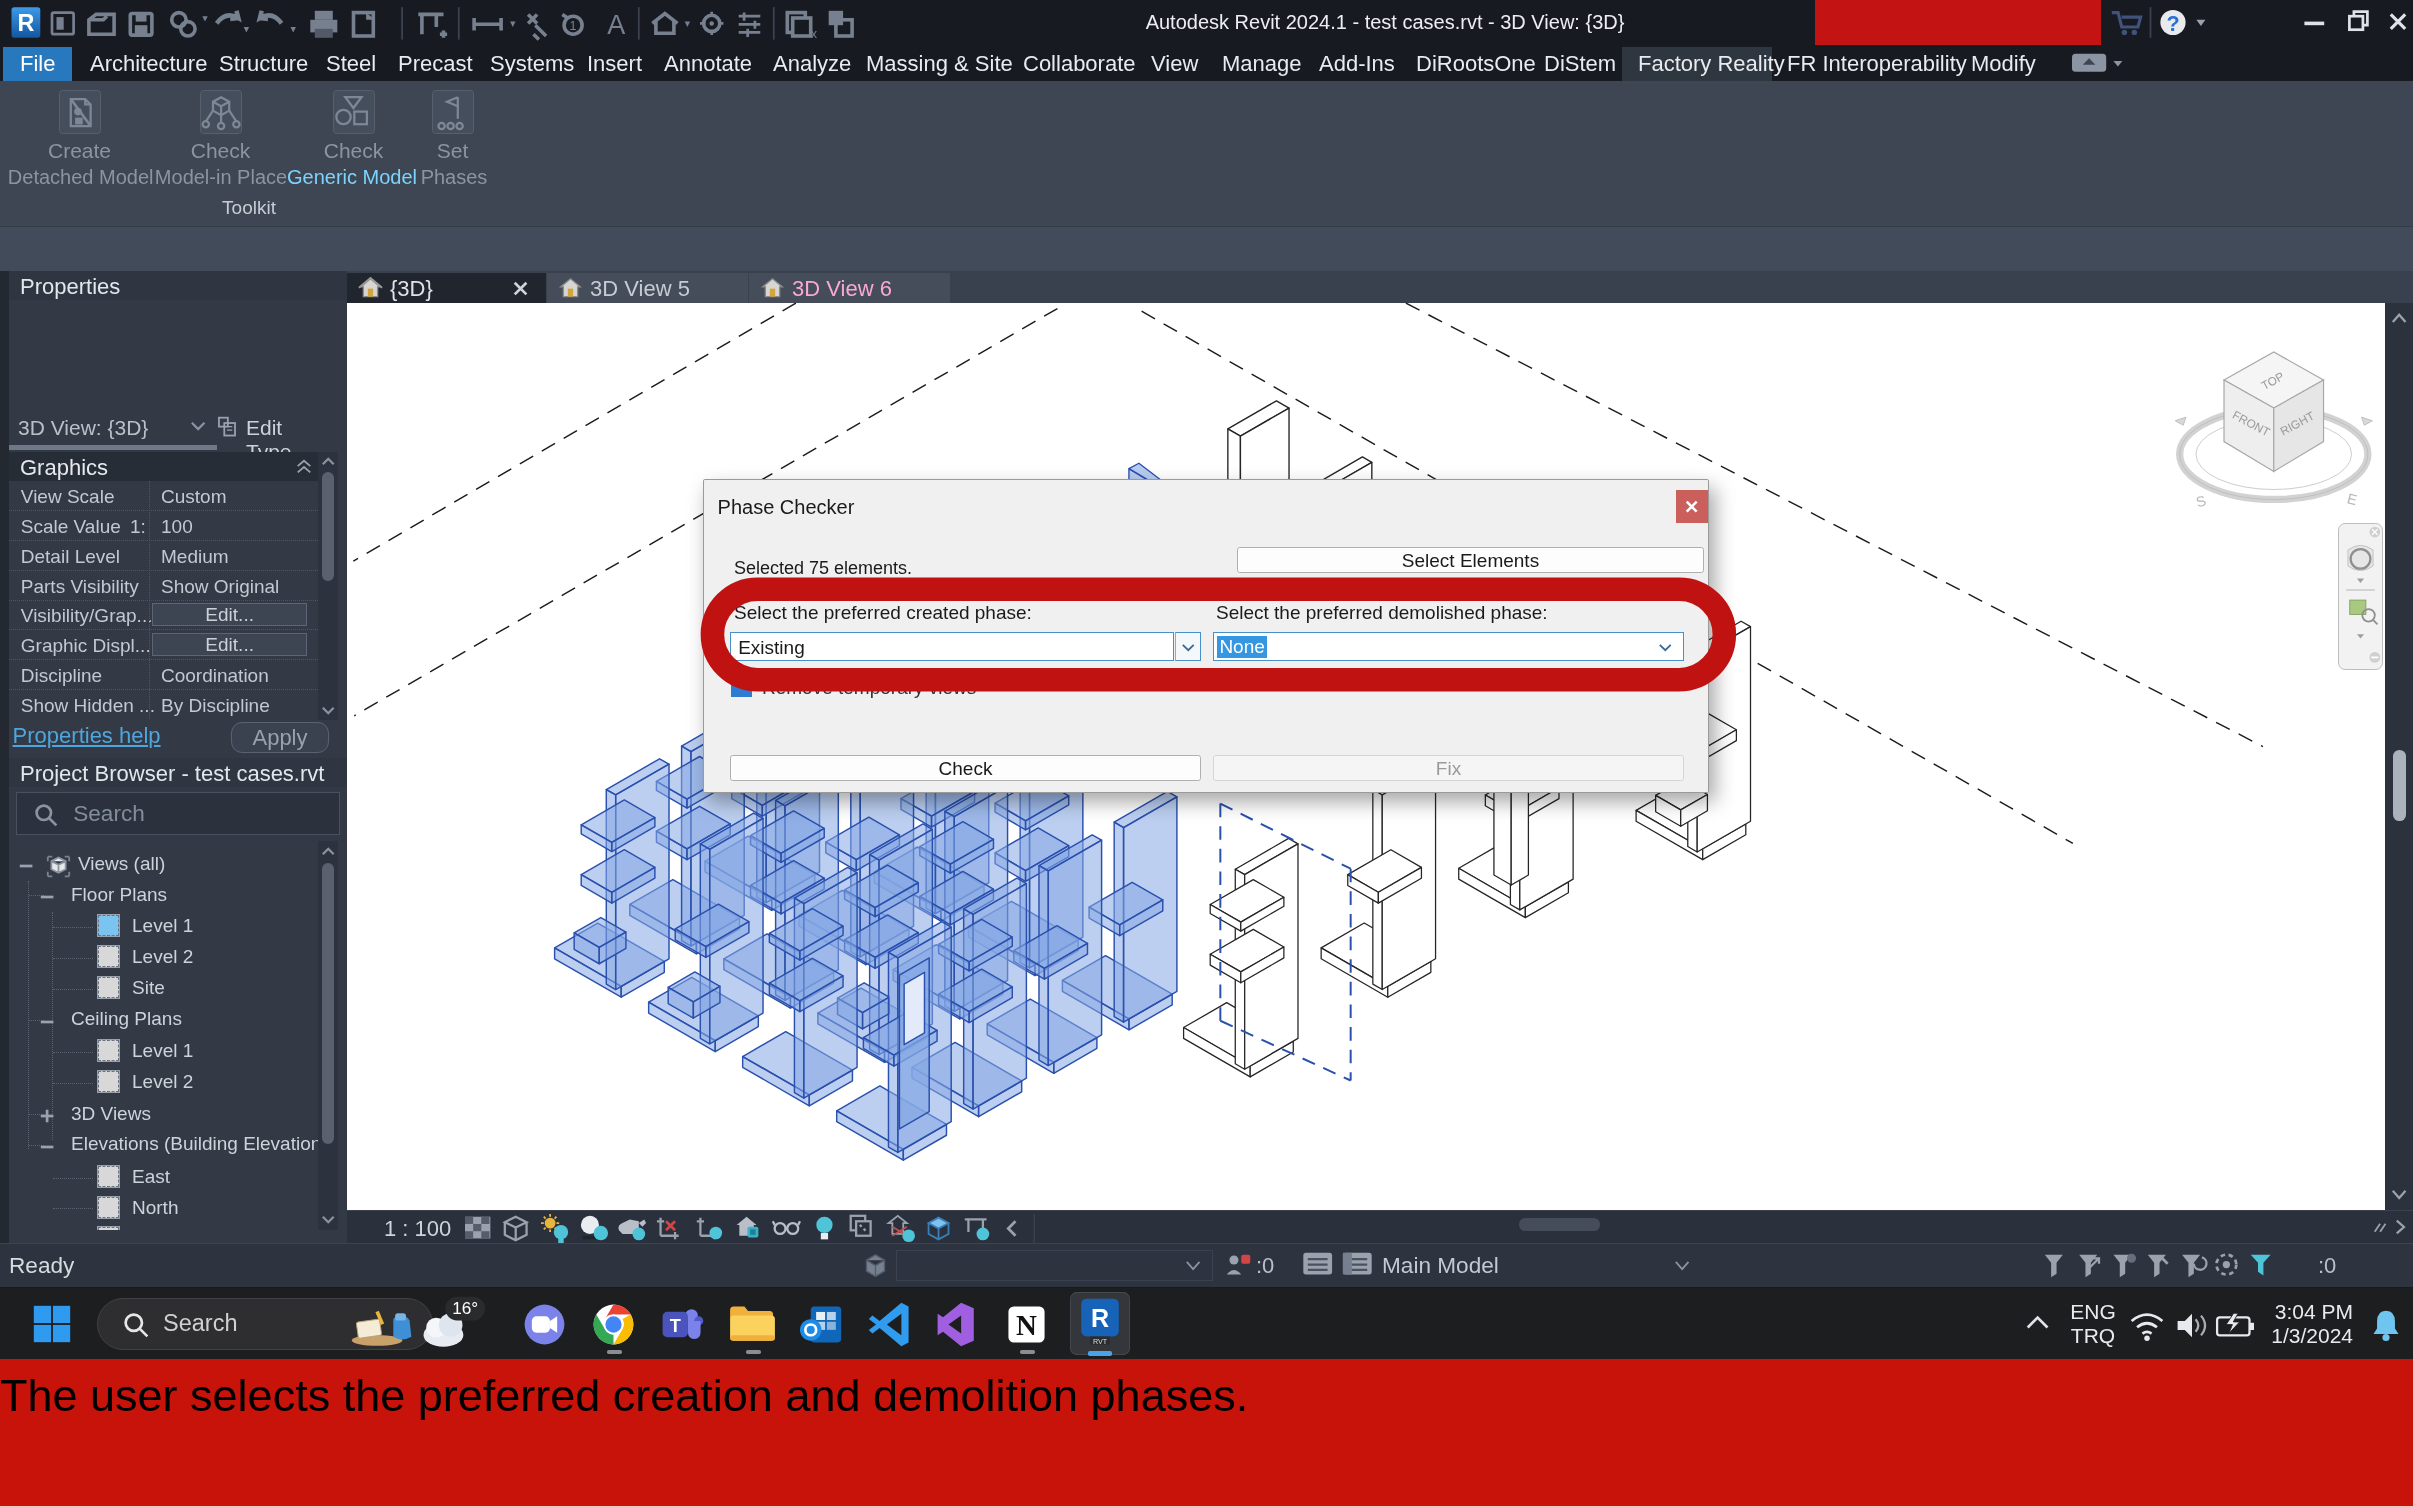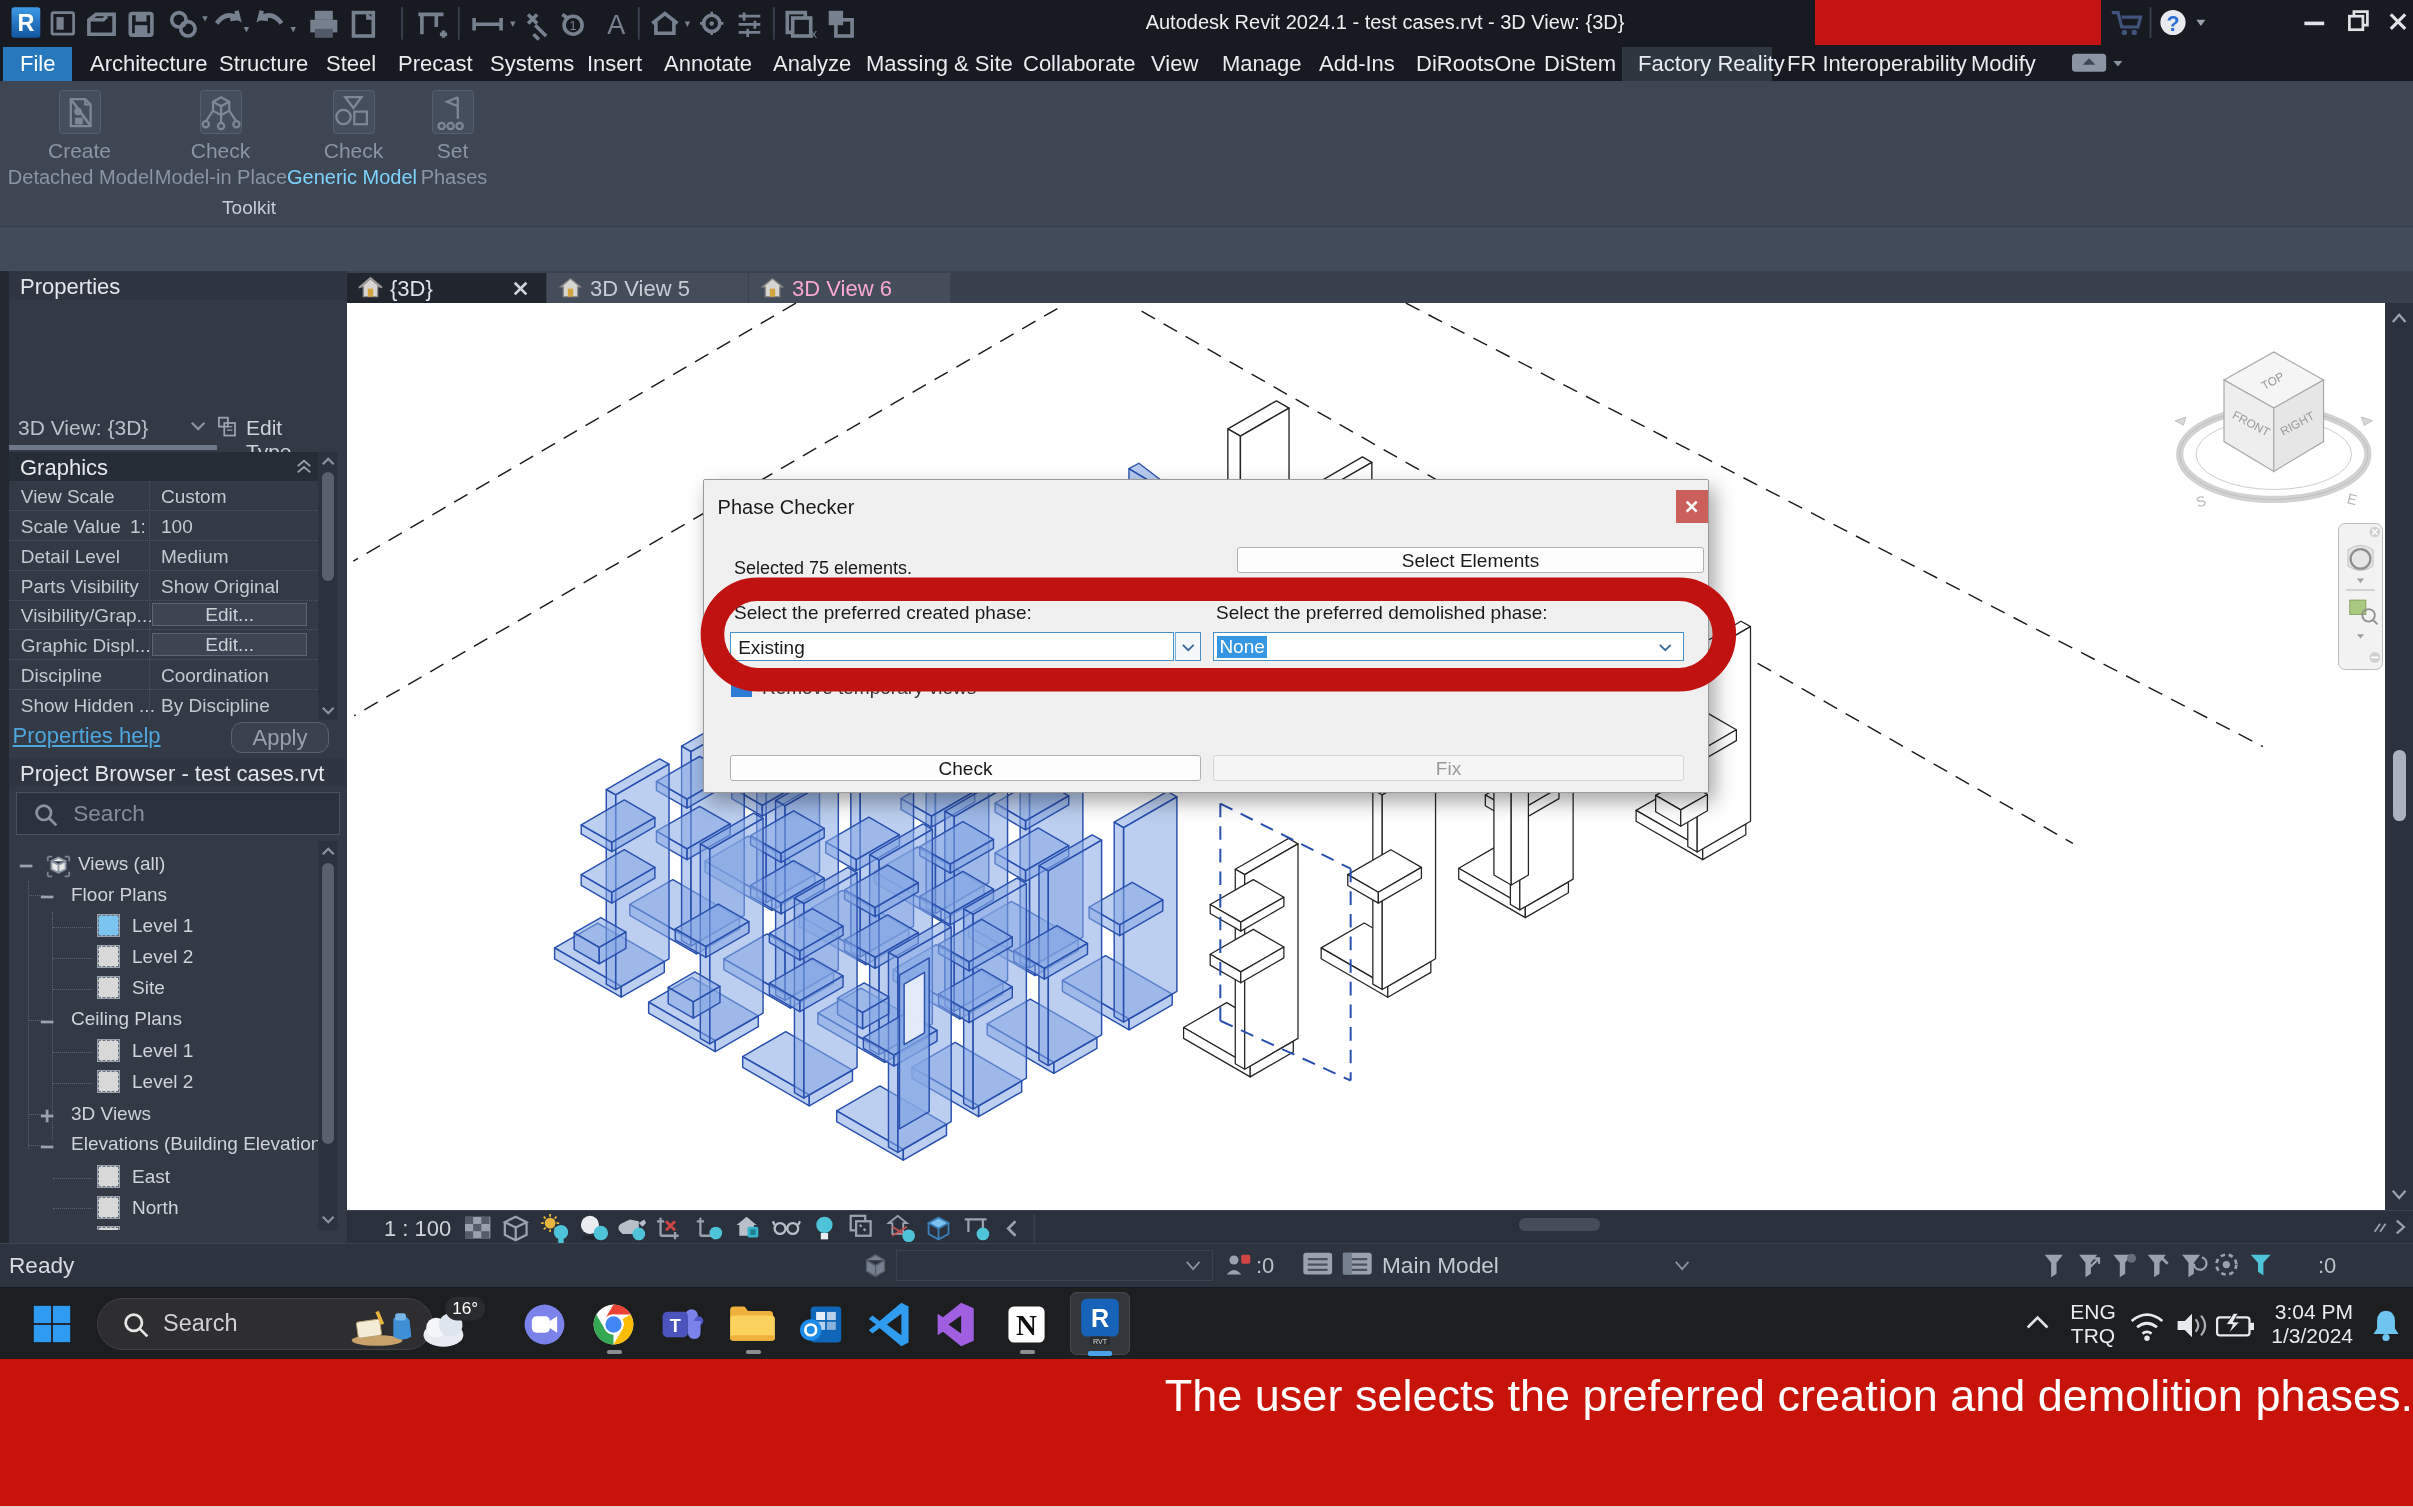--- a/index.html
+++ b/index.html
@@ -923,18 +923,18 @@
         <path d="M20 2 l-8 12 7 0 -4 10 12 -13 -7 0 5 -9" fill="#e6e9ed" stroke="#1d1e20"></path>
       </svg>
     <div class="abs" style="left:2253px;top:11.8px;width:100px;color:#e8eaed;font-size:21px;text-align:right;line-height:24.4px;">3:04 PM<br>1/3/2024</div>
     <svg class="abs" style="left:2369px;top:20px;" width="34" height="34" viewBox="0 0 38 38">
         <path d="M19 3 q10 0 10 12 l0 8 4 6 -28 0 4 -6 0 -8 q0 -12 10 -12 z" fill="#6ec6f0"></path>
         <circle cx="19" cy="33" r="4" fill="#6ec6f0"></circle>
       </svg>
   </div>
 
   <div class="abs" style="left:0;top:1359px;width:2413px;height:147px;background:#c8130a;">
-    <div style="position:absolute;left:0;top:11px;width:2413px;text-align:right;color:#ffffff;font-size:45px;">The user selects the preferred creation and demolition phases.</div>
+    <div style="position:absolute;left:0;top:11px;width:2413px;text-align:left;color:#000000;font-size:45px;">The user selects the preferred creation and demolition phases.</div>
   </div>
   <div class="abs" style="left:0;top:1506px;width:2413px;height:2.7px;background:#eec6c2;"></div>
 
 </div>
 
 
 </body></html>

